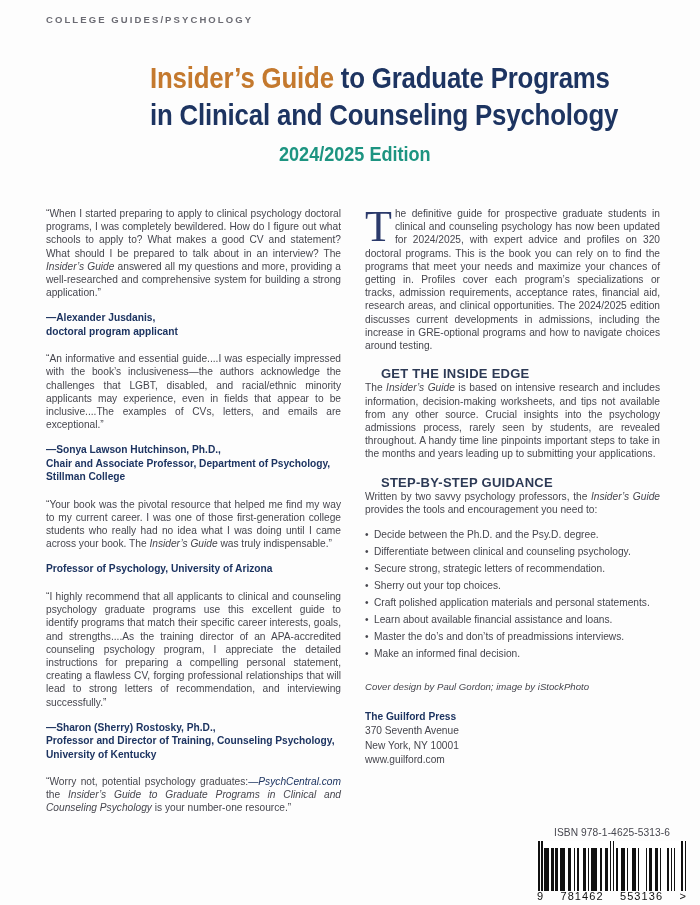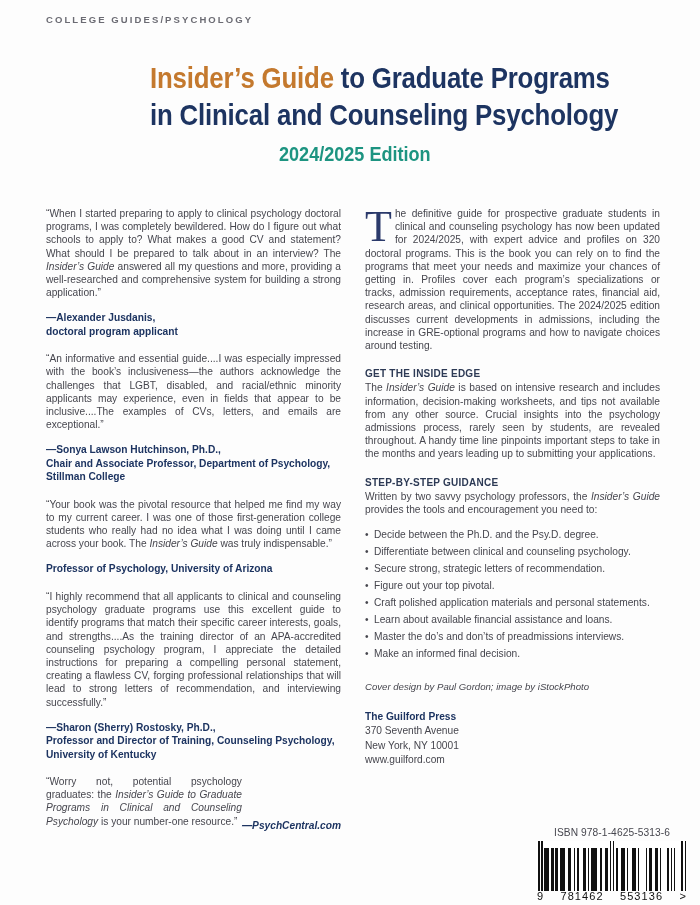--- a/index.html
+++ b/index.html
@@ -86,24 +86,23 @@
 
   .attrib {
     display: block;
     text-align: right;
     font-weight: bold;
     color: #1d3461;
     line-height: 13.4px;
     margin-top: 0px;
   }
   .attrib-inline {
-    font-weight: bold;
+    font-weight: normal;
     color: #1d3461;
     float: right;
-    margin-top: 44px;
   }
   .attrib-block { margin-bottom: 14px; }
   .attrib-block .attrib-line { display: block; text-align: left; }
 
   .quote-last { margin-bottom: 0; }
   .attrib-italic { font-style: italic; }
 
   
   .dropcap-para {
     text-align: justify;
@@ -116,24 +115,25 @@
     font-weight: normal;
     font-size: 44px;
     line-height: 34px;
     color: #2b3a6b;
     padding: 2px 3px 0 0;
     margin-top: 1px;
   }
 
   .sec-head {
     font-weight: bold;
-    font-size: 10px;
+    font-size: 13px;
     letter-spacing: 0.25px;
     color: #2d3a55;
     margin-bottom: 1px;
+    margin-left: 16px;
   }
   .sec-body {
     text-align: justify;
     color: #46464e;
     margin-bottom: 15px;
   }
 
   .bullets {
     list-style: none;
     margin: 10px 0 0 0;
@@ -279,21 +279,21 @@
 
     <div class="sec-head">STEP-BY-STEP GUIDANCE</div>
     <div class="sec-body" style="margin-bottom:12px;">
       <span>Written by two savvy psychology professors, the </span><em>Insider’s Guide</em><span> provides the tools and encouragement you need to:</span>
     </div>
 
     <ul class="bullets">
       <li>Decide between the Ph.D. and the Psy.D. degree.</li>
       <li>Differentiate between clinical and counseling psychology.</li>
       <li>Secure strong, strategic letters of recommendation.</li>
-      <li>Figure out your top pivotal.</li>
+      <li>Sherry out your top choices.</li>
       <li>Craft polished application materials and personal statements.</li>
       <li>Learn about available financial assistance and loans.</li>
       <li>Master the do’s and don’ts of preadmissions interviews.</li>
       <li>Make an informed final decision.</li>
     </ul>
 
     <div class="credit">Cover design by Paul Gordon; image by iStockPhoto</div>
 
     <div class="publisher">
       <span class="pub-name">The Guilford Press</span>

